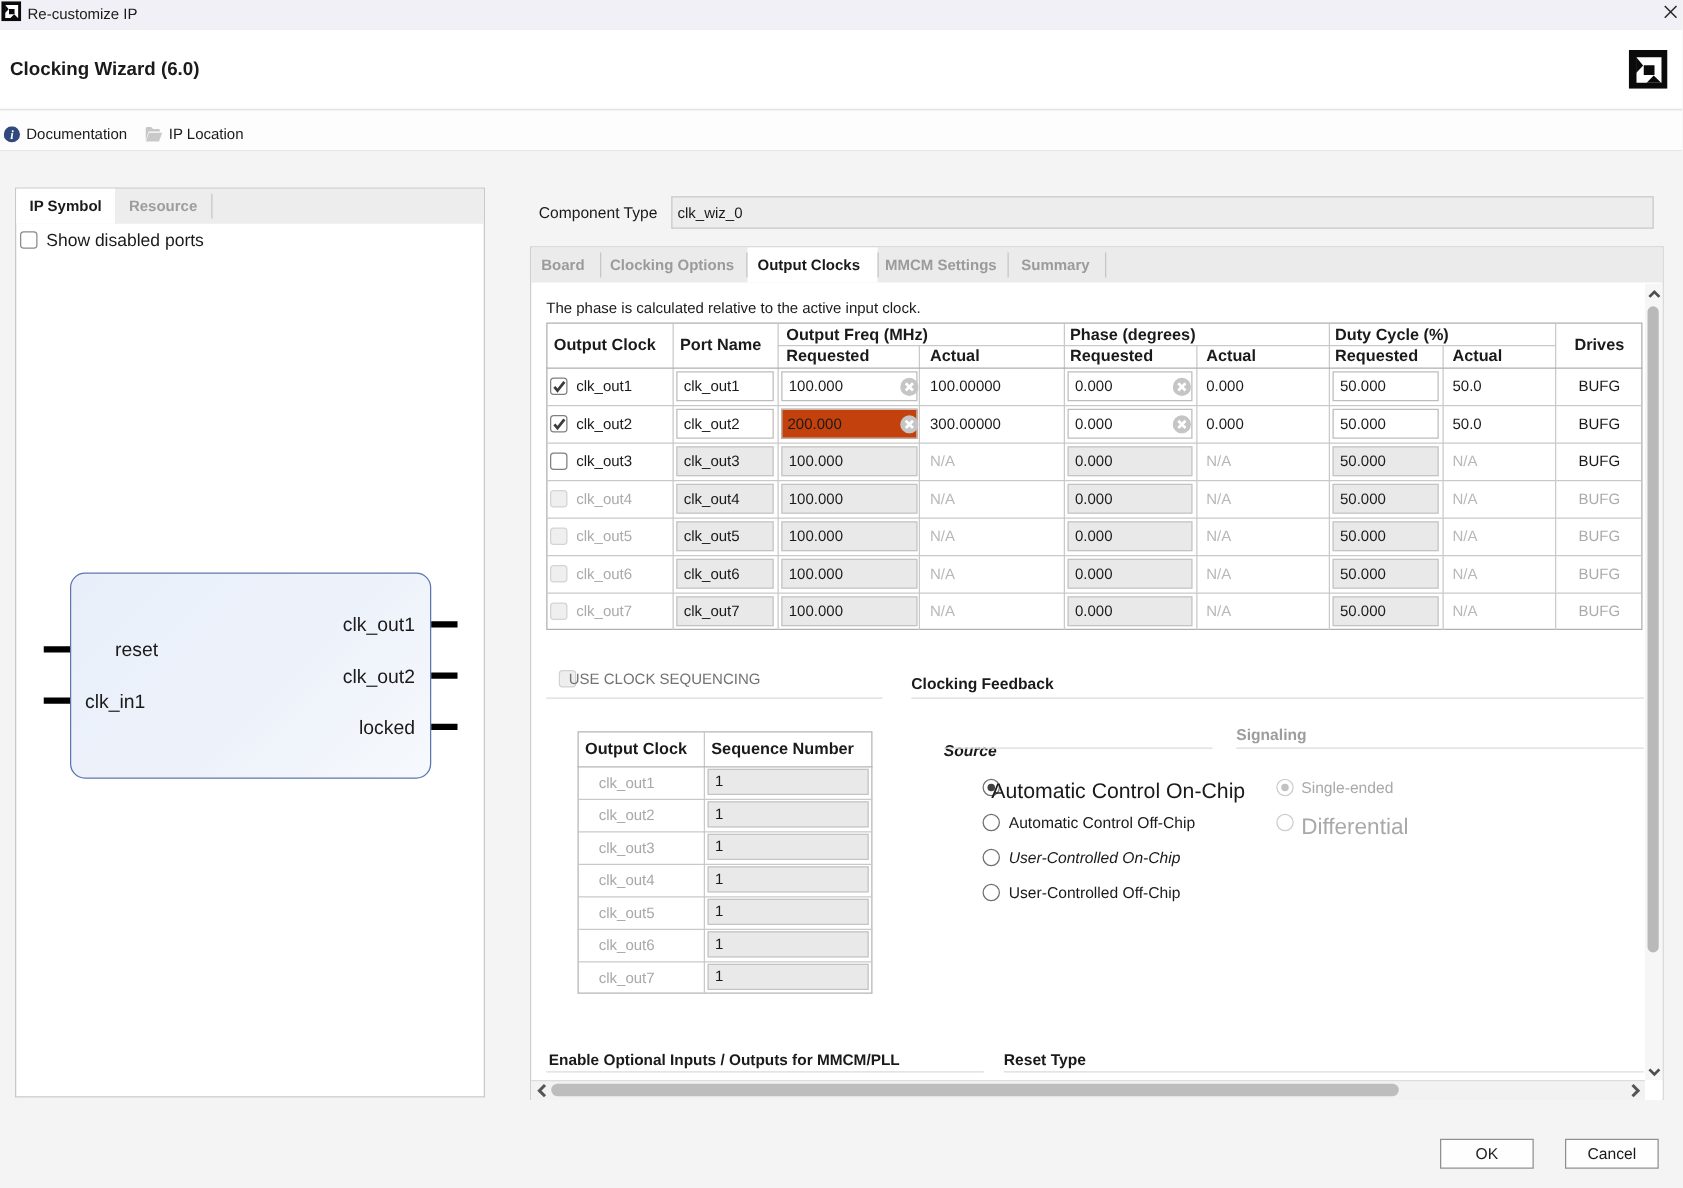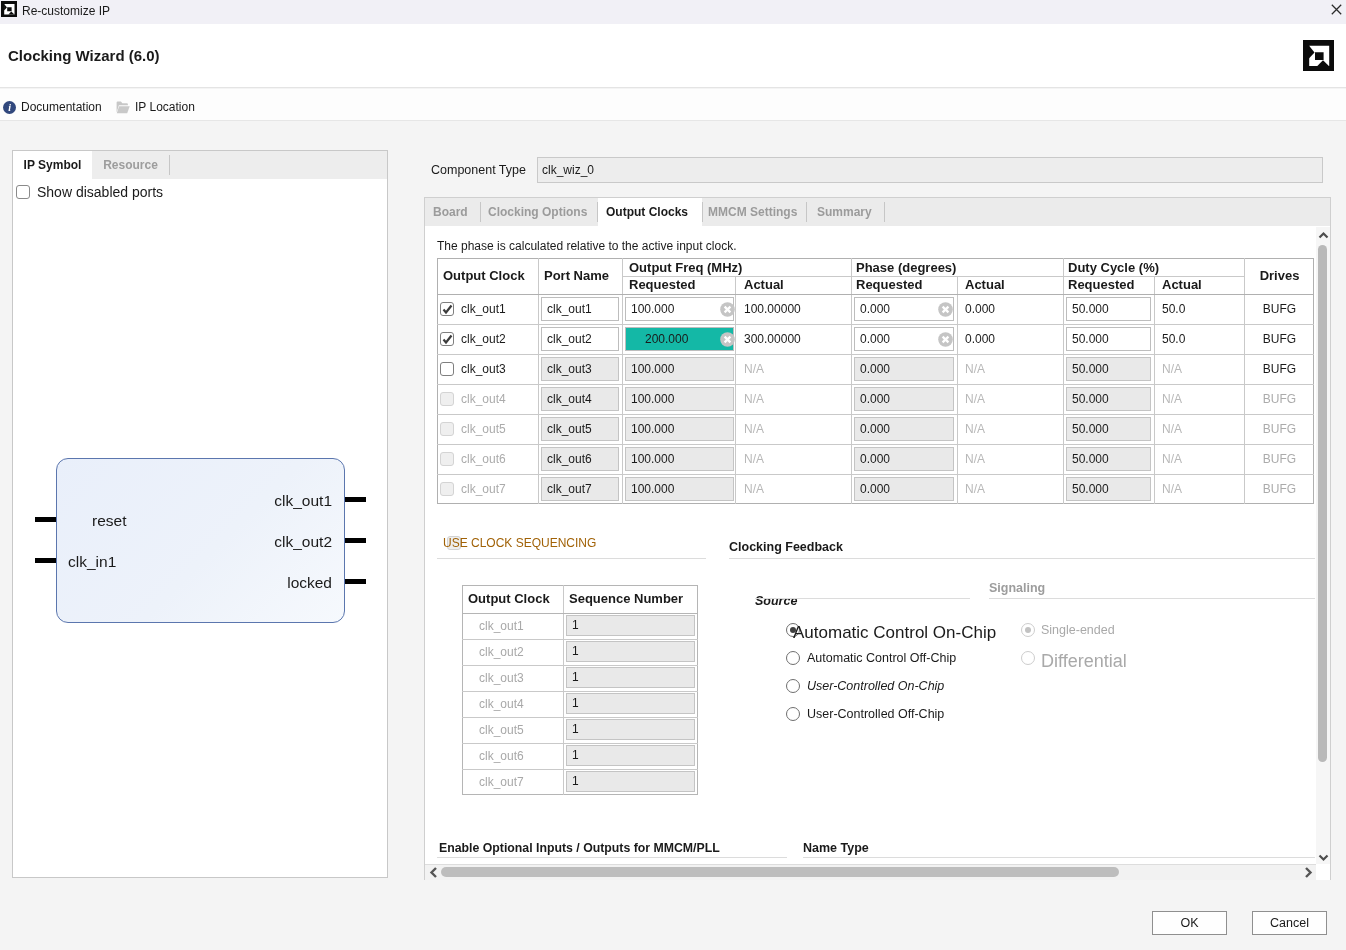--- a/index.html
+++ b/index.html
@@ -87,21 +87,21 @@
 <div class="abs vline" style="left:597px;top:202px;height:20px;"></div>
 <div class="abs vline" style="left:702px;top:202px;height:20px;"></div>
 <div class="abs vline" style="left:806px;top:202px;height:20px;"></div>
 <div class="abs vline" style="left:884px;top:202px;height:20px;"></div>
 
 <div class="abs" style="left:437px;top:239px;">The phase is calculated relative to the active input clock.</div>
 
 <div id="maintable"></div>
 
 <div class="abs cb cbdis" style="left:447px;top:536px;"></div>
-<div class="abs" style="left:443px;top:536px;line-height:15px;color:#a16207;">USE CLOCK SEQUENCING</div>
+<div class="abs" style="left:455px;top:536px;line-height:15px;color:#737373;">USE CLOCK SEQUENCING</div>
 <div class="abs sep" style="left:437px;top:558px;width:269px;"></div>
 
 <div id="seqtable"></div>
 
 <div class="abs b" style="left:729px;top:540px;font-size:12.5px;">Clocking Feedback</div>
 <div class="abs sep" style="left:729px;top:558px;width:586px;"></div>
 <div class="abs b" style="left:755px;top:594px;font-size:12.5px;font-style:italic;">Source</div>
 <div class="abs sep" style="left:755px;top:598px;width:215px;"></div>
 <div class="abs b gray" style="left:989px;top:581px;font-size:12.5px;">Signaling</div>
 <div class="abs sep" style="left:989px;top:598px;width:326px;"></div>
@@ -119,21 +119,21 @@
 
 <div class="abs radio" style="left:1021px;top:623px;border-color:#cdcdcd;">
     <div class="rdot" style="background:#c2c2c2;"></div>
   </div>
 <div class="abs" style="left:1041px;top:623px;color:#a9a9a9;font-size:12.5px;">Single-ended</div>
 <div class="abs radio" style="left:1021px;top:651px;border-color:#cdcdcd;"></div>
 <div class="abs" style="left:1041px;top:651px;color:#a9a9a9;font-size:18px;">Differential</div>
 
 <div class="abs b" style="left:439px;top:841px;font-size:12.3px;">Enable Optional Inputs / Outputs for MMCM/PLL</div>
 <div class="abs sep" style="left:437px;top:857px;width:350px;"></div>
-<div class="abs b" style="left:803px;top:841px;font-size:12.5px;">Name Type</div>
+<div class="abs b" style="left:803px;top:841px;font-size:12.5px;">Reset Type</div>
 <div class="abs sep" style="left:803px;top:857px;width:512px;"></div>
 
 <div id="scrollbars"></div>
 
 <div class="abs" style="left:1152px;top:911px;width:75px;height:24px;background:#fefefe;border:1px solid #8f8f8f;text-align:center;line-height:22px;font-size:12.5px;">OK</div>
 <div class="abs" style="left:1252px;top:911px;width:75px;height:24px;background:#fefefe;border:1px solid #8f8f8f;text-align:center;line-height:22px;font-size:12.5px;">Cancel</div>
 
 <div class="abs" style="left:437px;top:258px;width:877px;height:246px;border:1px solid #b0b0b0;"></div>
 <div class="abs" style="left:538px;top:258px;width:1px;height:246px;background:#c9c9c9;"></div>
 <div class="abs" style="left:622px;top:258px;width:1px;height:246px;background:#c9c9c9;"></div>
@@ -187,21 +187,21 @@
 <div class="abs" style="left:1066px;top:297px;width:85px;height:24px;line-height:22px;padding-left:5px;background:#fff;border:1px solid #bdbdbd;">50.000</div>
 <div class="abs" style="left:1162px;top:294px;height:30px;line-height:30px;color:#1a1a1a;">50.0</div>
 <div class="abs" style="left:1245px;top:294px;width:69px;height:30px;line-height:30px;color:#1a1a1a;text-align:center;">BUFG</div>
 <div class="abs" style="left:440px;top:332px;width:14px;height:14px;background:#fff;border:1px solid #7f7f7f;border-radius:3px;">
     <svg width="11" height="11" viewBox="0 0 11 11" style="position:absolute;left:0.5px;top:0.5px;">
       <path d="M1.5 5.5 L4 8.5 L9.5 1.5" stroke="#3c3c3c" stroke-width="2.2" fill="none"></path>
     </svg>
   </div>
 <div class="abs" style="left:461px;top:324px;height:30px;line-height:30px;color:#1a1a1a;">clk_out2</div>
 <div class="abs" style="left:541px;top:327px;width:78px;height:24px;line-height:22px;padding-left:5px;background:#fff;border:1px solid #bdbdbd;">clk_out2</div>
-<div class="abs" style="left:625px;top:327px;width:109px;height:24px;line-height:22px;padding-left:19px;background:#14b8a6;border:1px solid #bdbdbd;">200.000<span style="position:absolute;left:94px;top:0;">
+<div class="abs" style="left:625px;top:327px;width:109px;height:24px;line-height:22px;padding-left:4px;background:#c2410c;border:1px solid #bdbdbd;">200.000<span style="position:absolute;left:94px;top:0;">
       <svg width="15" height="15" viewBox="0 0 15 15" style="position:absolute;top:4px;">
         <circle cx="7.5" cy="7.5" r="7.3" fill="#c5c5c5"></circle>
         <path d="M4.6 4.6 L10.4 10.4 M10.4 4.6 L4.6 10.4" stroke="#fff" stroke-width="2.2"></path>
       </svg>
     </span></div>
 <div class="abs" style="left:744px;top:324px;height:30px;line-height:30px;color:#1a1a1a;">300.00000</div>
 <div class="abs" style="left:854px;top:327px;width:100px;height:24px;line-height:22px;padding-left:5px;background:#fff;border:1px solid #bdbdbd;">0.000<span style="position:absolute;left:83px;top:0;">
       <svg width="15" height="15" viewBox="0 0 15 15" style="position:absolute;top:4px;">
         <circle cx="7.5" cy="7.5" r="7.3" fill="#c5c5c5"></circle>
         <path d="M4.6 4.6 L10.4 10.4 M10.4 4.6 L4.6 10.4" stroke="#fff" stroke-width="2.2"></path>

